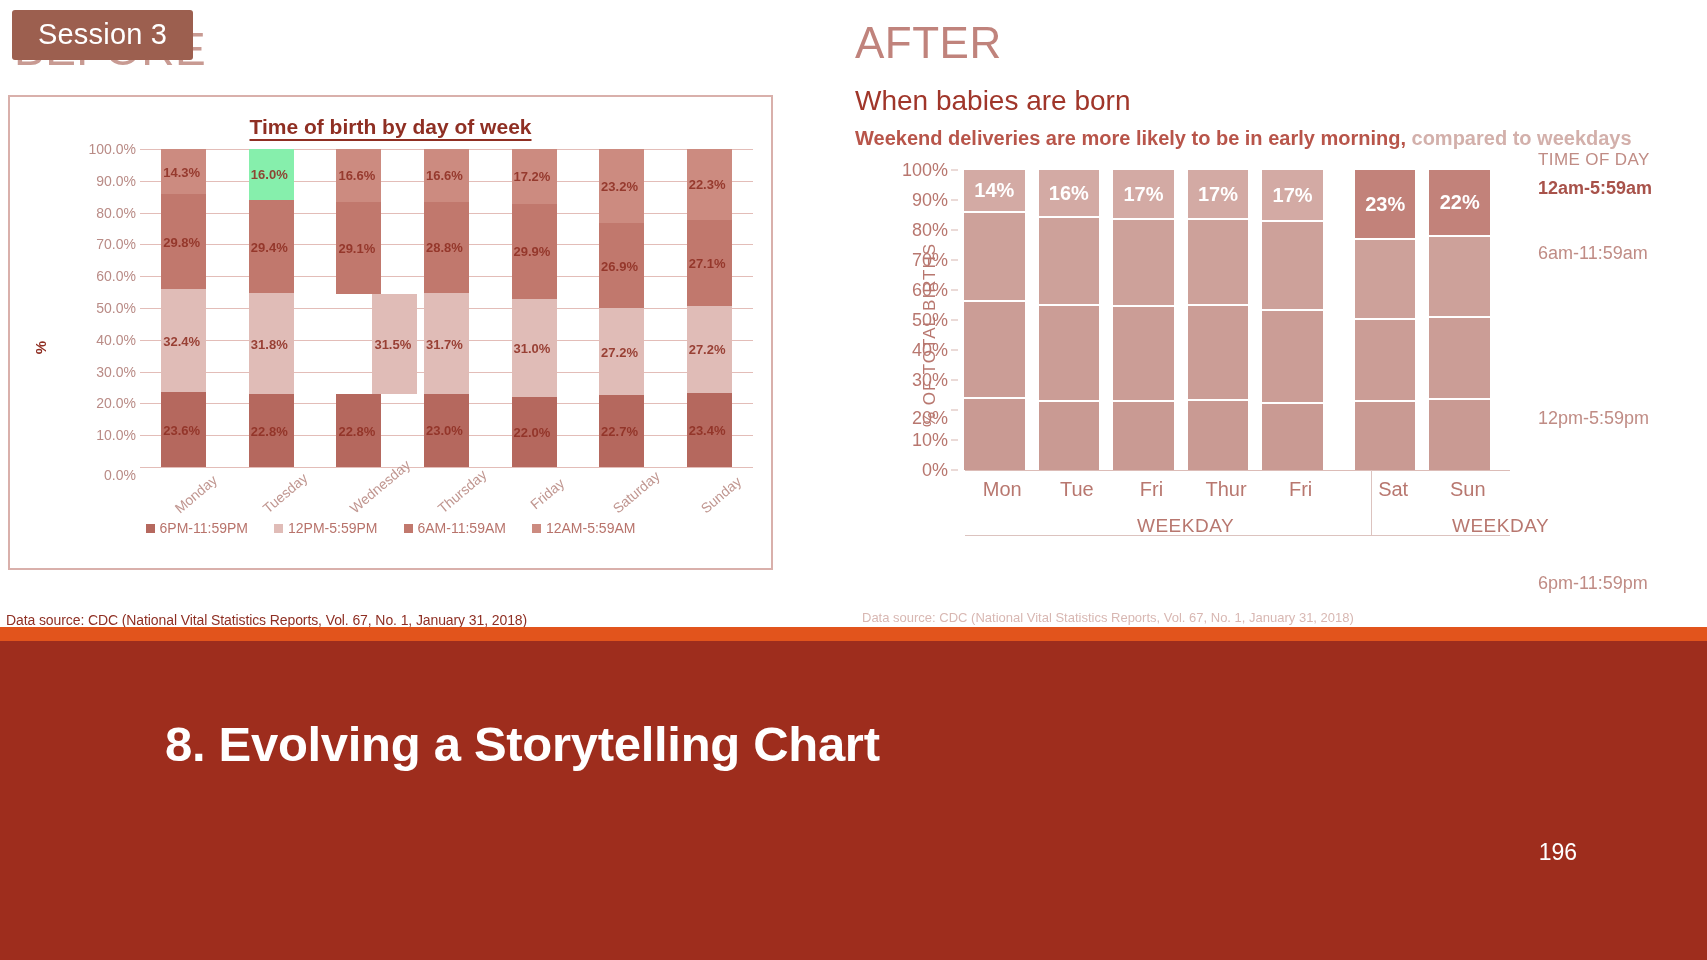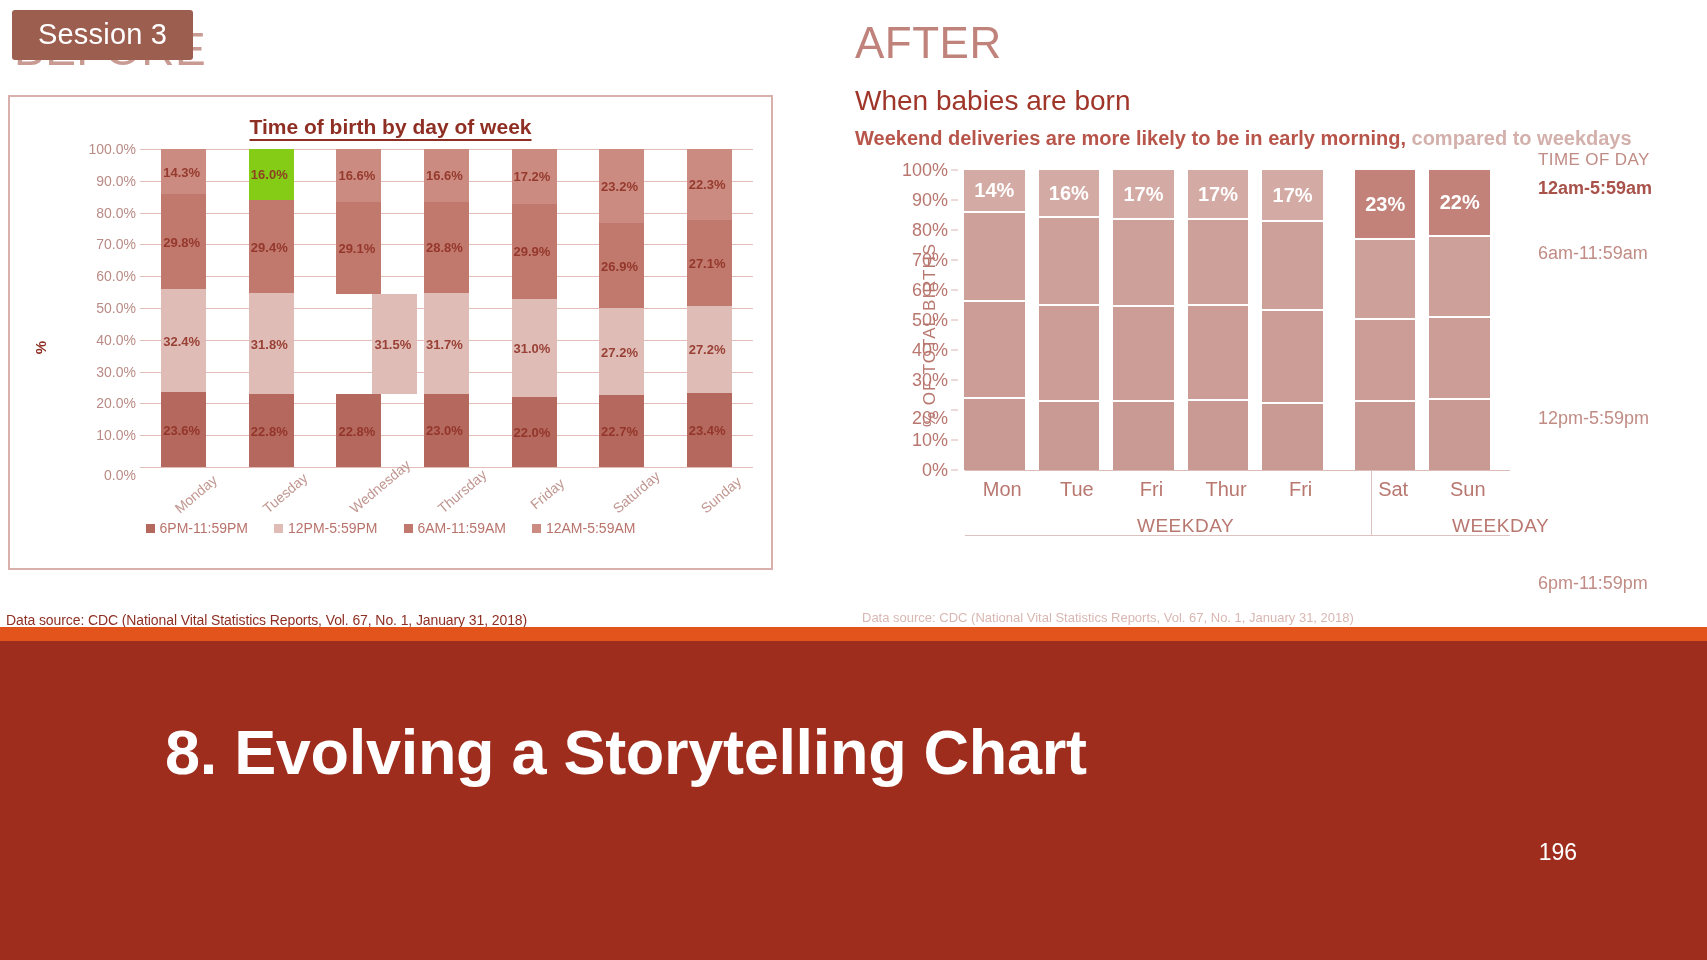--- a/index.html
+++ b/index.html
@@ -174,21 +174,21 @@
   .orange-stripe {
     position: absolute; left: 0; top: 627px; width: 1707px; height: 14px;
     background: #e2541c;
   }
   .banner {
     position: absolute; left: 0; top: 641px; width: 1707px; height: 319px;
     background: #9e2d1d;
   }
   .banner-title {
     position: absolute; left: 165px; top: 75px;
-    font-size: 63px; font-weight: bold; color: #ffffff;
+    font-size: 49px; font-weight: bold; color: #ffffff;
     letter-spacing: -.3px;
   }
   .banner-footer {
     position: absolute; left: 165px; top: 198px;
     font-size: 23px; color: #ffffff; letter-spacing: .3px;
   }
   .banner-page {
     position: absolute; right: 130px; top: 198px;
     font-size: 23px; color: #ffffff;
   }
@@ -241,21 +241,21 @@
               <span>29.8%</span>
             </div>
             <div class="b-seg" style="height: 32.4%; background: rgb(224, 188, 183);">
               <span>32.4%</span>
             </div>
             <div class="b-seg" style="height: 23.6%; background: rgb(181, 104, 94);">
               <span>23.6%</span>
             </div>
           </div>
           <div class="b-bar">
-            <div class="b-seg" style="height: 16%; background: #84cc16;">
+            <div class="b-seg" style="height: 16%; background: #86efac;">
               <span>16.0%</span>
             </div>
             <div class="b-seg" style="height: 29.4%; background: rgb(193, 120, 109);">
               <span>29.4%</span>
             </div>
             <div class="b-seg" style="height: 31.8%; background: rgb(224, 188, 183);">
               <span>31.8%</span>
             </div>
             <div class="b-seg" style="height: 22.8%; background: rgb(181, 104, 94);">
               <span>22.8%</span>

